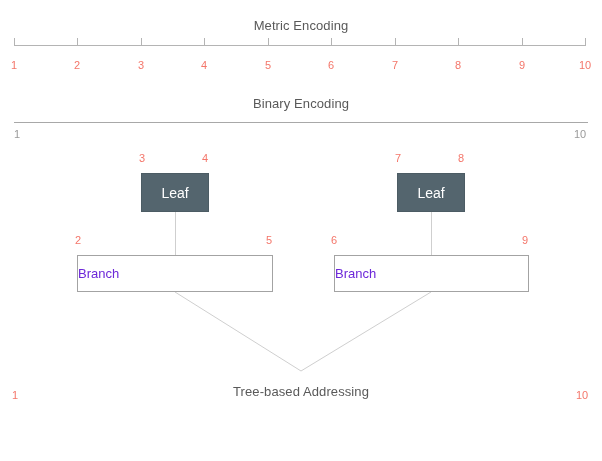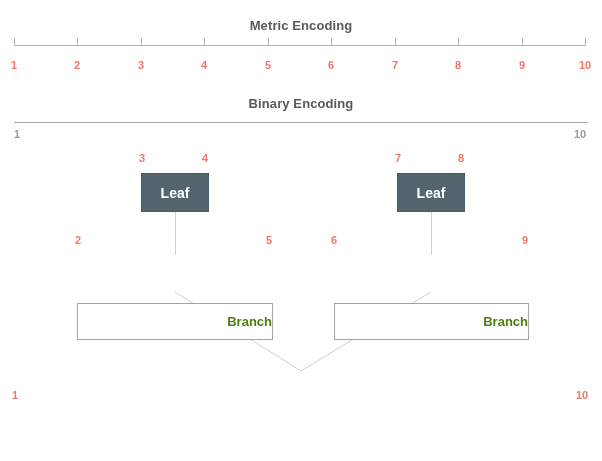--- a/index.html
+++ b/index.html
@@ -10,21 +10,20 @@
   body {
     font-family: "Liberation Sans", sans-serif;
     -webkit-font-smoothing: antialiased;
   }
   #stage {
     position: relative;
     width: 602px;
     height: 461px;
     background: #ffffff;
     overflow: hidden;
-    font-weight: bold;
   }
 
   
   .section-title {
     position: absolute;
     font-size: 13px;
     color: #595959;
     text-align: center;
     white-space: nowrap;
     letter-spacing: 0.1px;
@@ -74,24 +73,23 @@
     color: #ffffff;
     font-size: 14px;
   }
   .branch-box {
     position: absolute;
     background: #ffffff;
     border: 1px solid #a3a3a3;
     box-sizing: border-box;
     display: flex;
     align-items: center;
-    justify-content: flex-end;
-    color: #4d7c0f;
+    justify-content: flex-start;
+    color: #6d28d9;
     font-size: 13px;
-    margin-top: 48px;
   }
   .root-box {
     position: absolute;
     background: #f2615a;
     display: flex;
     align-items: center;
     justify-content: center;
     color: #ffffff;
     font-size: 22px;
     letter-spacing: 0.5px;
@@ -181,18 +179,19 @@
     <span>Branch</span>
   </div>
 
   <div class="tick-num" style="left:325px; top:234px; width:18px;">6</div>
   <div class="tick-num" style="left:516px; top:234px; width:18px;">9</div>
 
   <div class="branch-box" style="left:334px; top:255px; width:195px; height:37px;">
     <span>Branch</span>
   </div>
 
+  <div class="section-title" style="left:0; top:384px; width:602px;">Tree-based Addressing</div>
 
   <div class="tick-num" style="left:8px; top:389px; width:14px;">1</div>
   <div class="tick-num" style="left:572px; top:389px; width:20px;">10</div>
 
 
 </div>
 
 </body></html>

